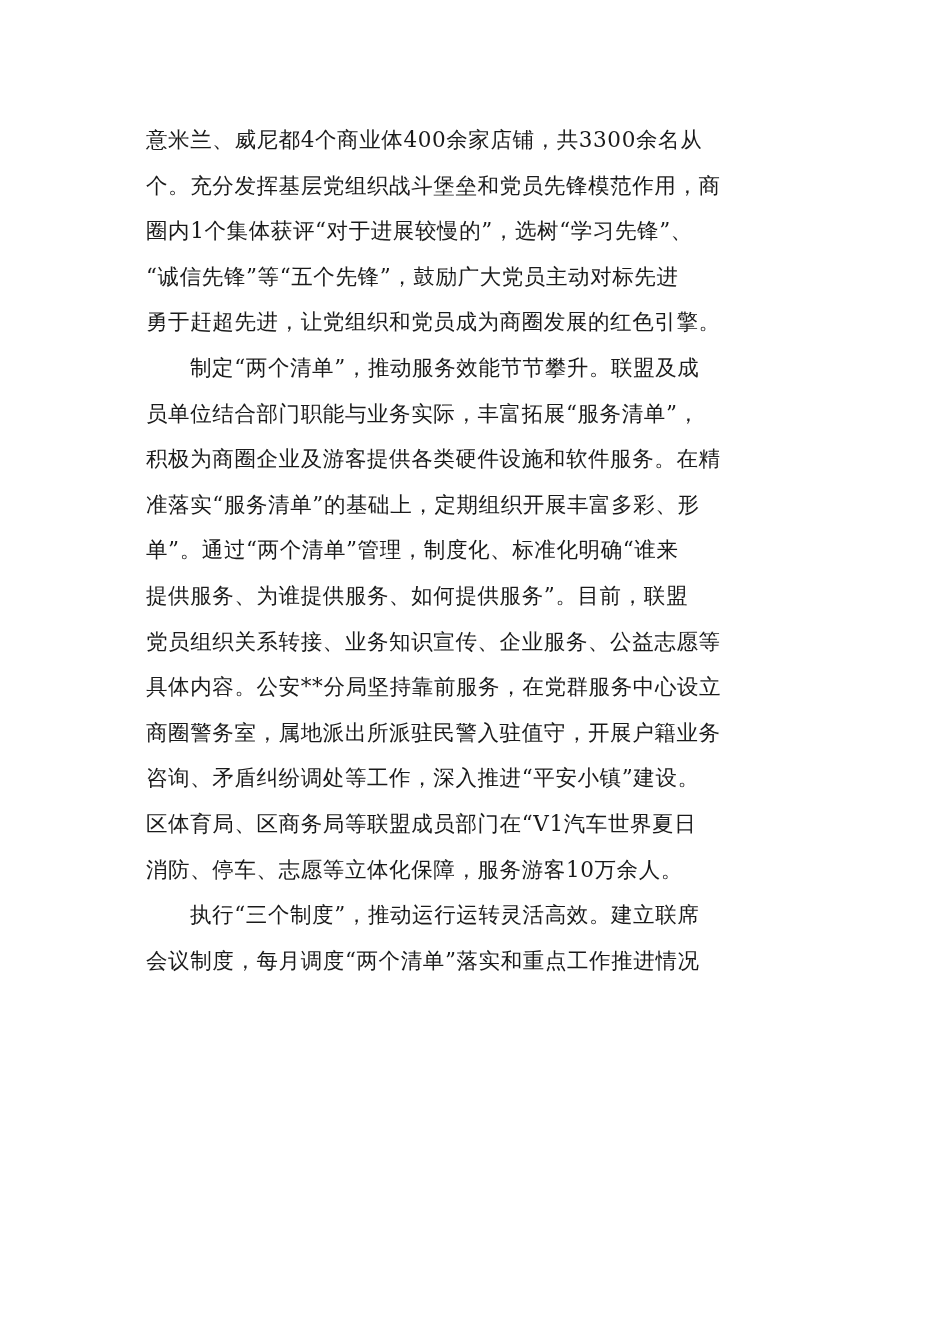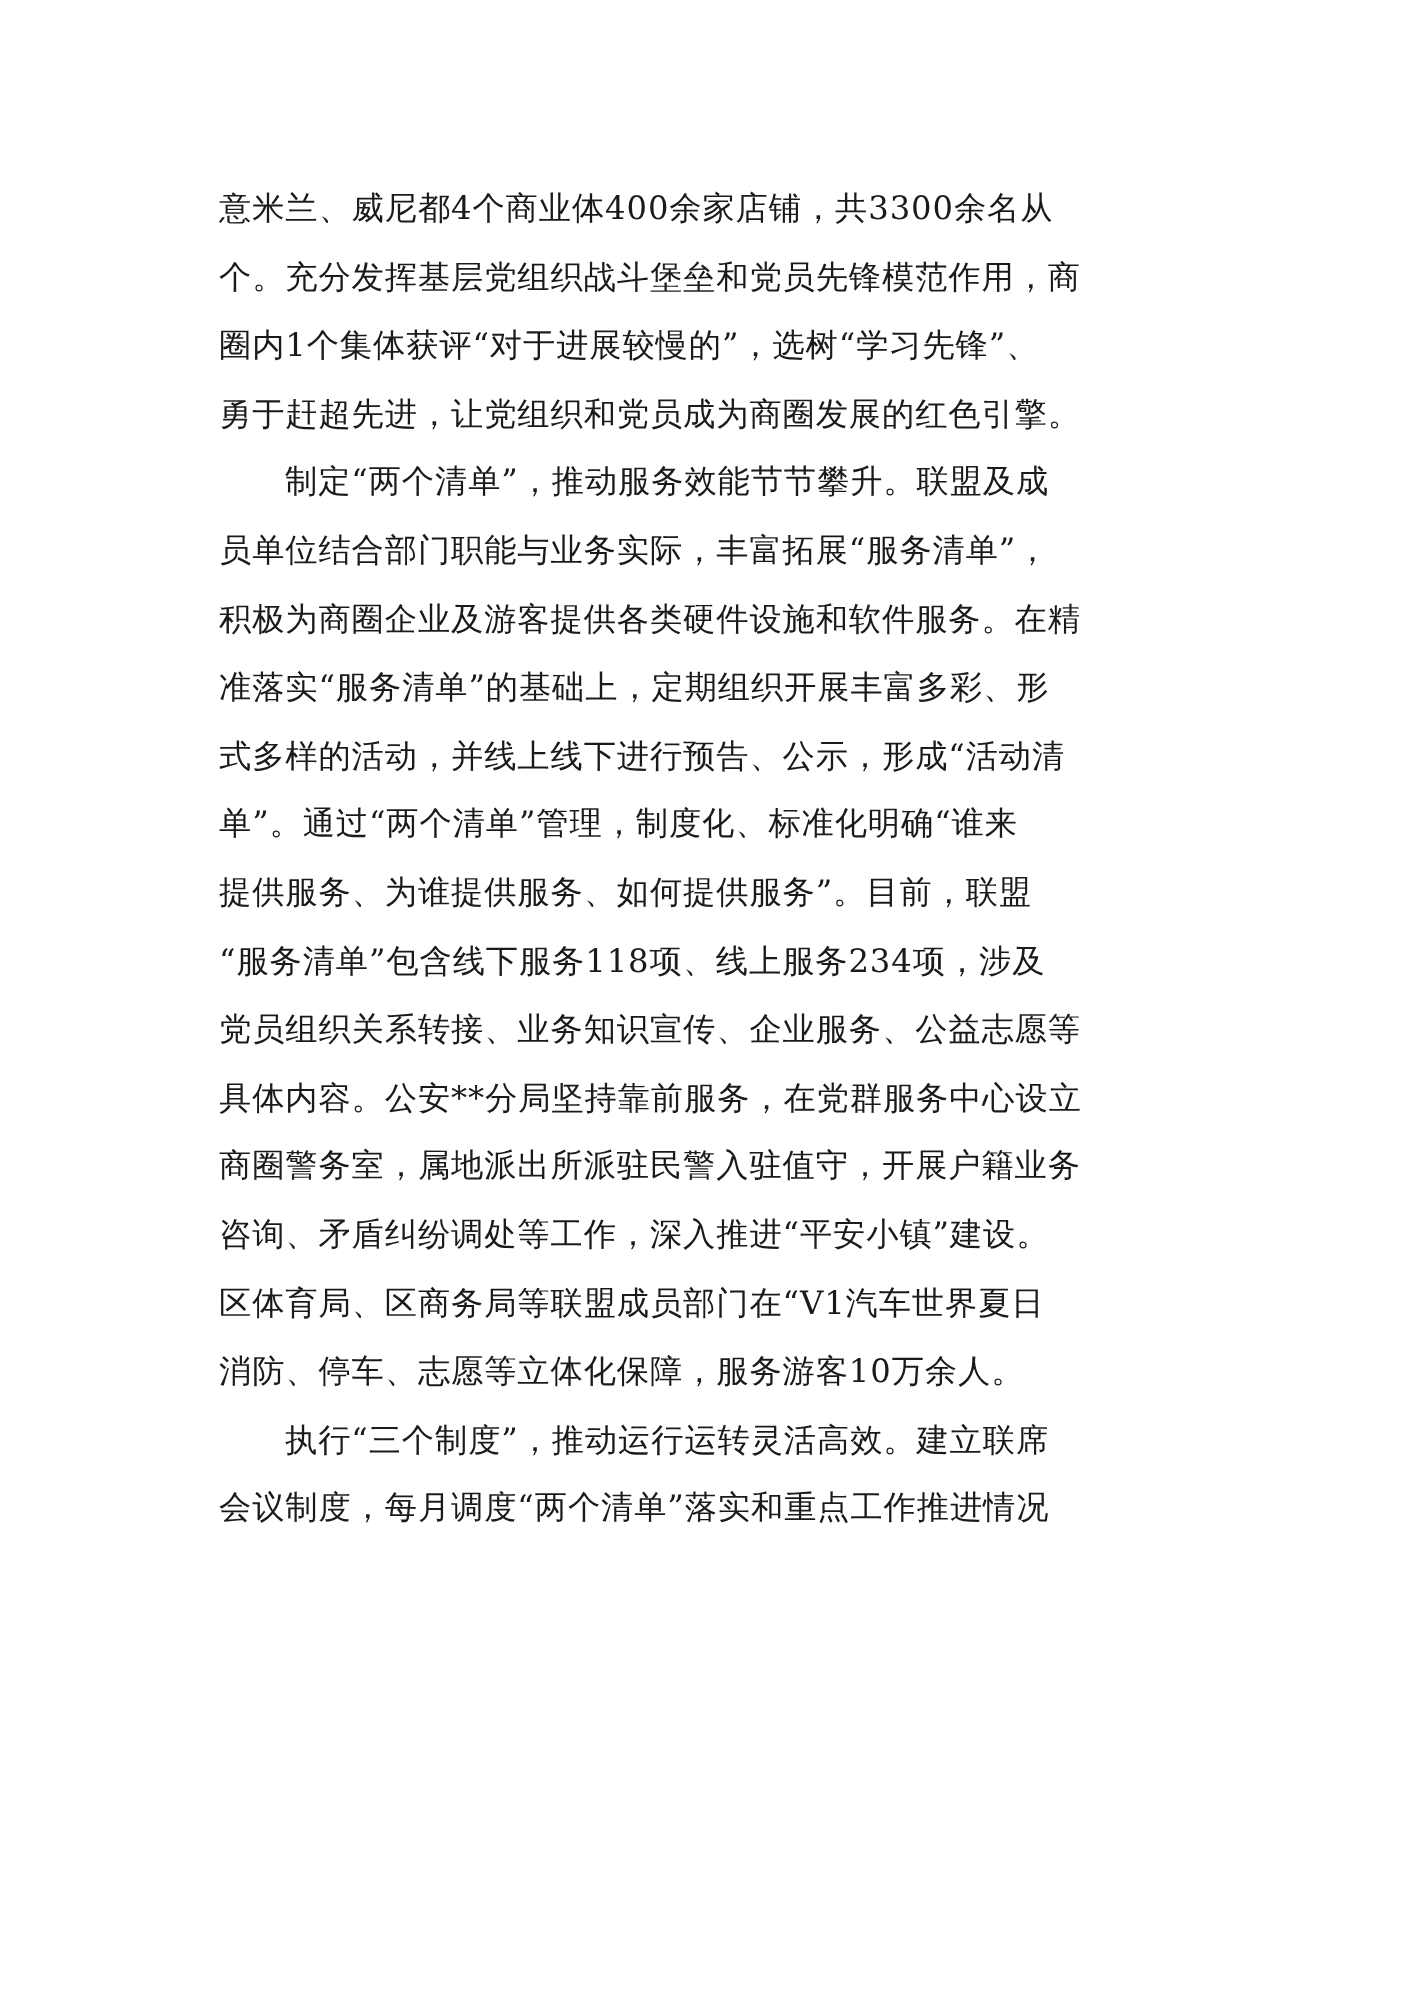--- a/index.html
+++ b/index.html
@@ -42,30 +42,29 @@
   </style>
 </head>
 <body>
 
 <div class="page">
   <div class="text-block">
 
     <div class="line">意米兰、威尼都4个商业体400余家店铺，共3300余名从</div>
     <div class="line">个。充分发挥基层党组织战斗堡垒和党员先锋模范作用，商</div>
     <div class="line">圈内1个集体获评“对于进展较慢的”，选树“学习先锋”、</div>
+    <div class="line">“诚信先锋”等“五个先锋”，鼓励广大党员主动对标先进</div>
     <div class="line">勇于赶超先进，让党组织和党员成为商圈发展的红色引擎。</div>
 
     <div class="line indent">制定“两个清单”，推动服务效能节节攀升。联盟及成</div>
     <div class="line">员单位结合部门职能与业务实际，丰富拓展“服务清单”，</div>
     <div class="line">积极为商圈企业及游客提供各类硬件设施和软件服务。在精</div>
     <div class="line">准落实“服务清单”的基础上，定期组织开展丰富多彩、形</div>
-    <div class="line">式多样的活动，并线上线下进行预告、公示，形成“活动清</div>
     <div class="line">单”。通过“两个清单”管理，制度化、标准化明确“谁来</div>
     <div class="line">提供服务、为谁提供服务、如何提供服务”。目前，联盟</div>
-    <div class="line">“服务清单”包含线下服务118项、线上服务234项，涉及</div>
     <div class="line">党员组织关系转接、业务知识宣传、企业服务、公益志愿等</div>
     <div class="line">具体内容。公安**分局坚持靠前服务，在党群服务中心设立</div>
     <div class="line">商圈警务室，属地派出所派驻民警入驻值守，开展户籍业务</div>
     <div class="line">咨询、矛盾纠纷调处等工作，深入推进“平安小镇”建设。</div>
     <div class="line">区体育局、区商务局等联盟成员部门在“V1汽车世界夏日</div>
     <div class="line">消防、停车、志愿等立体化保障，服务游客10万余人。</div>
 
     <div class="line indent">执行“三个制度”，推动运行运转灵活高效。建立联席</div>
     <div class="line">会议制度，每月调度“两个清单”落实和重点工作推进情况</div>
 

